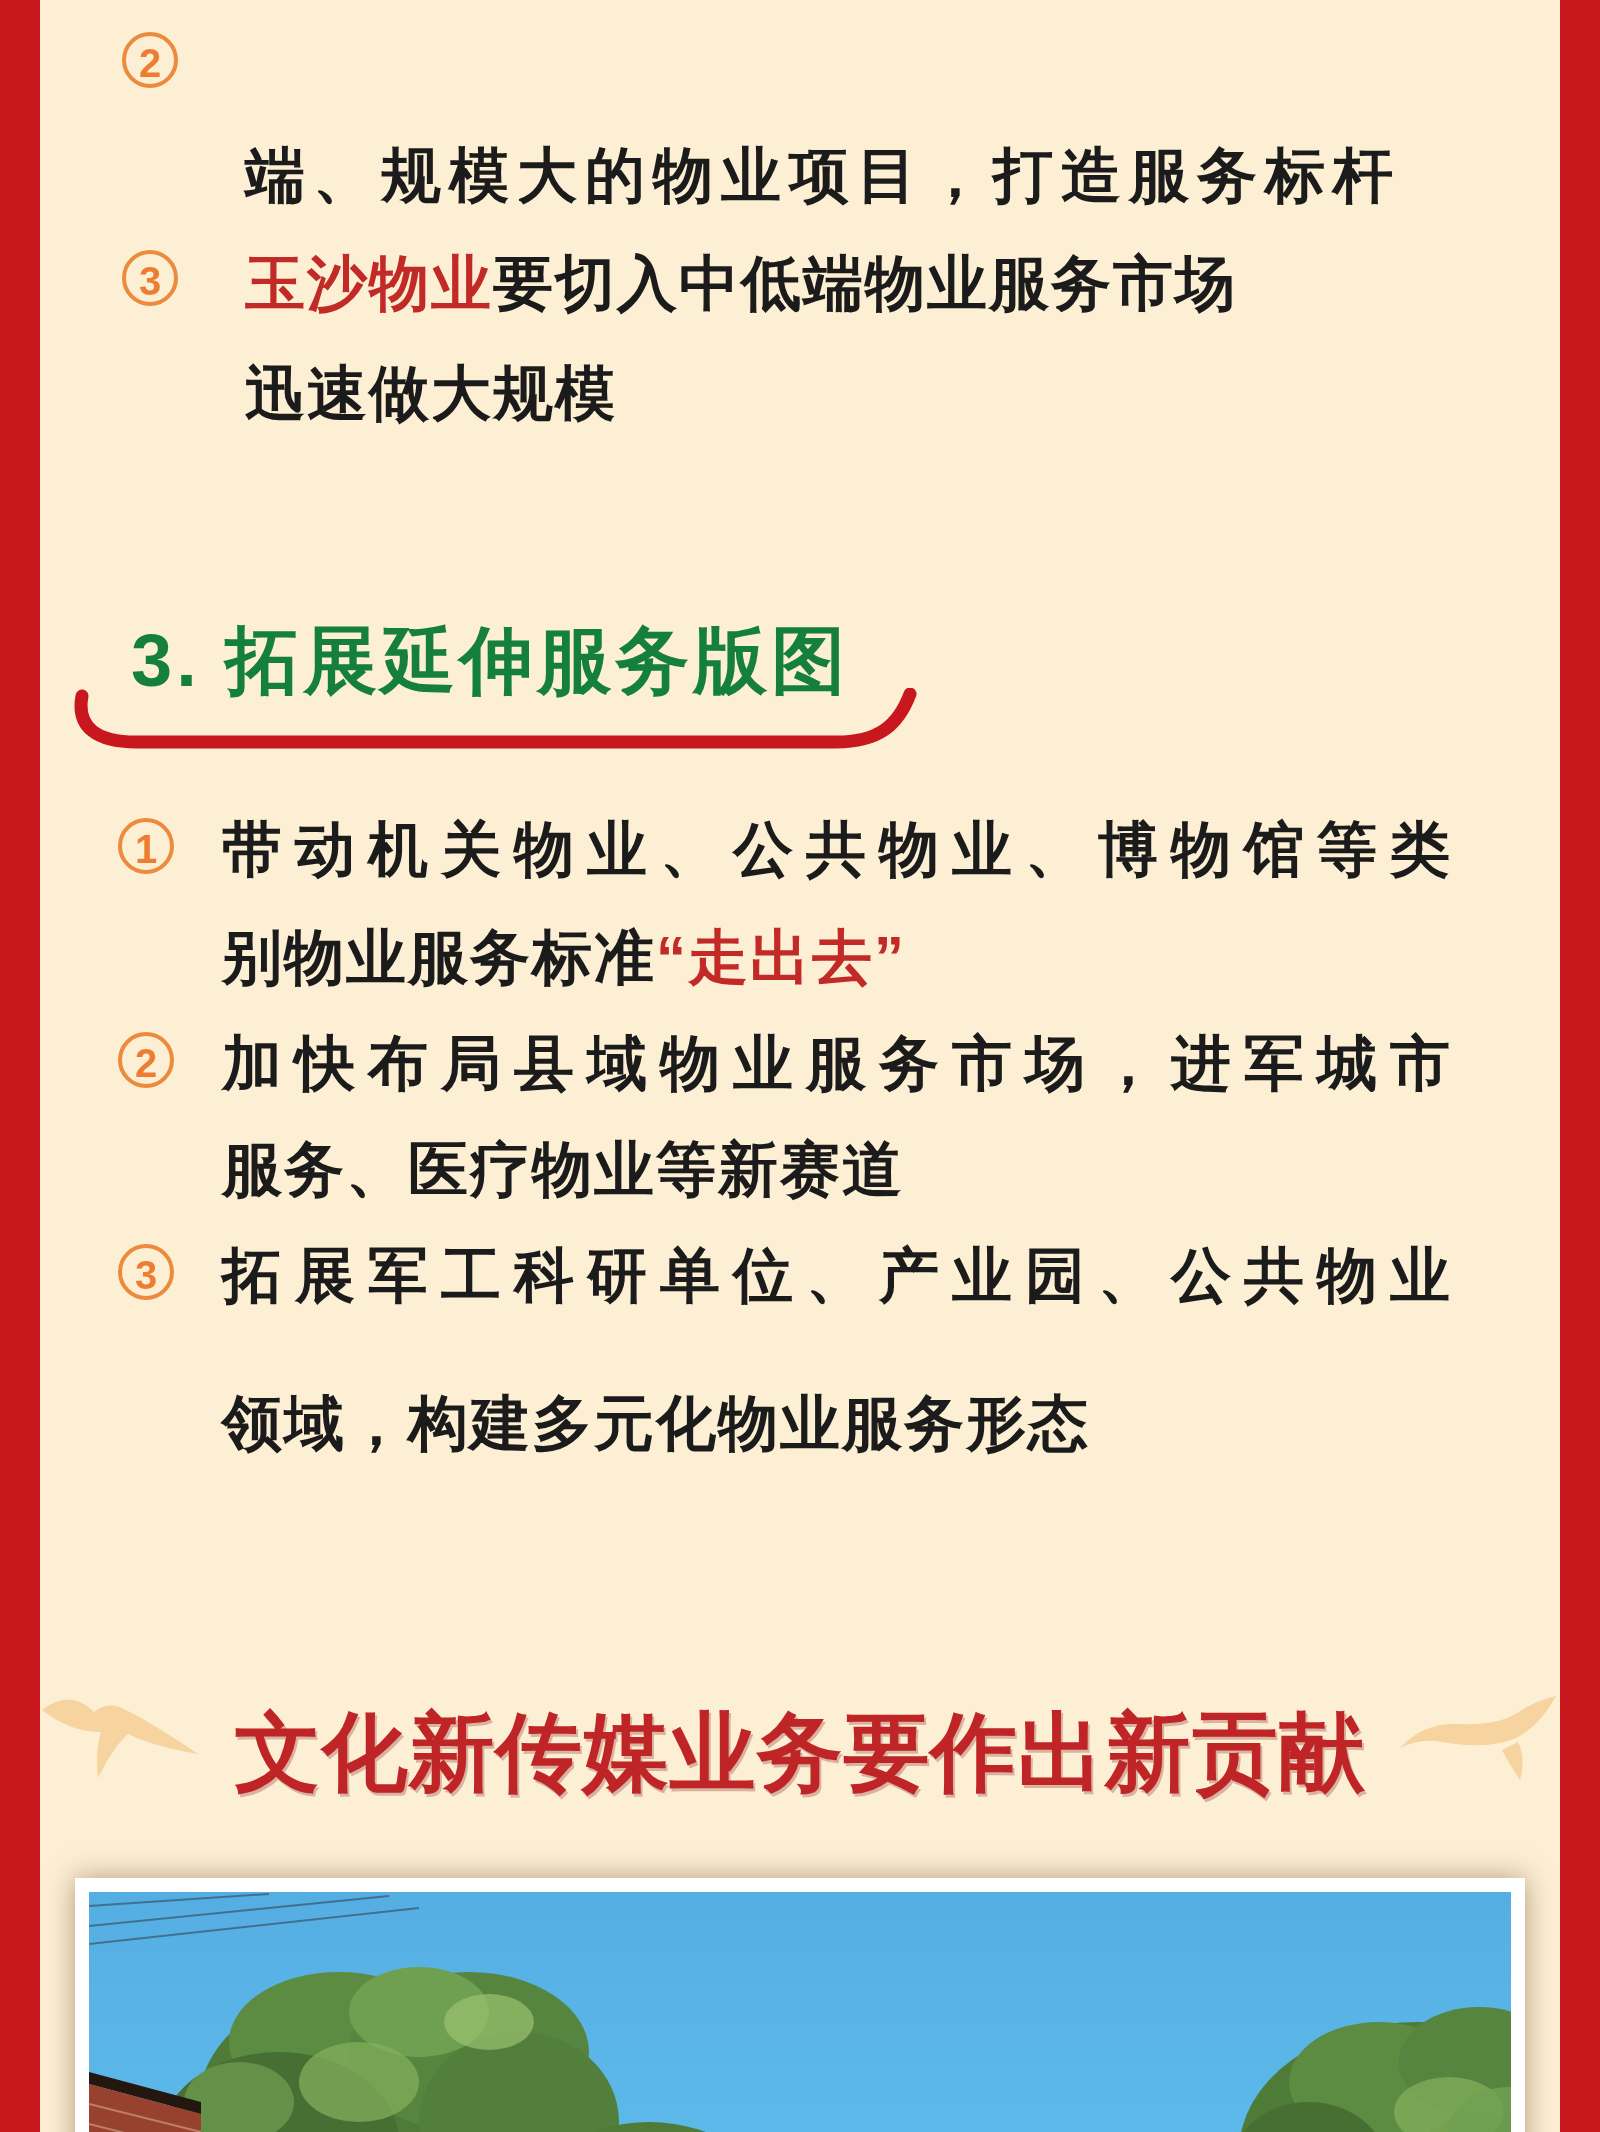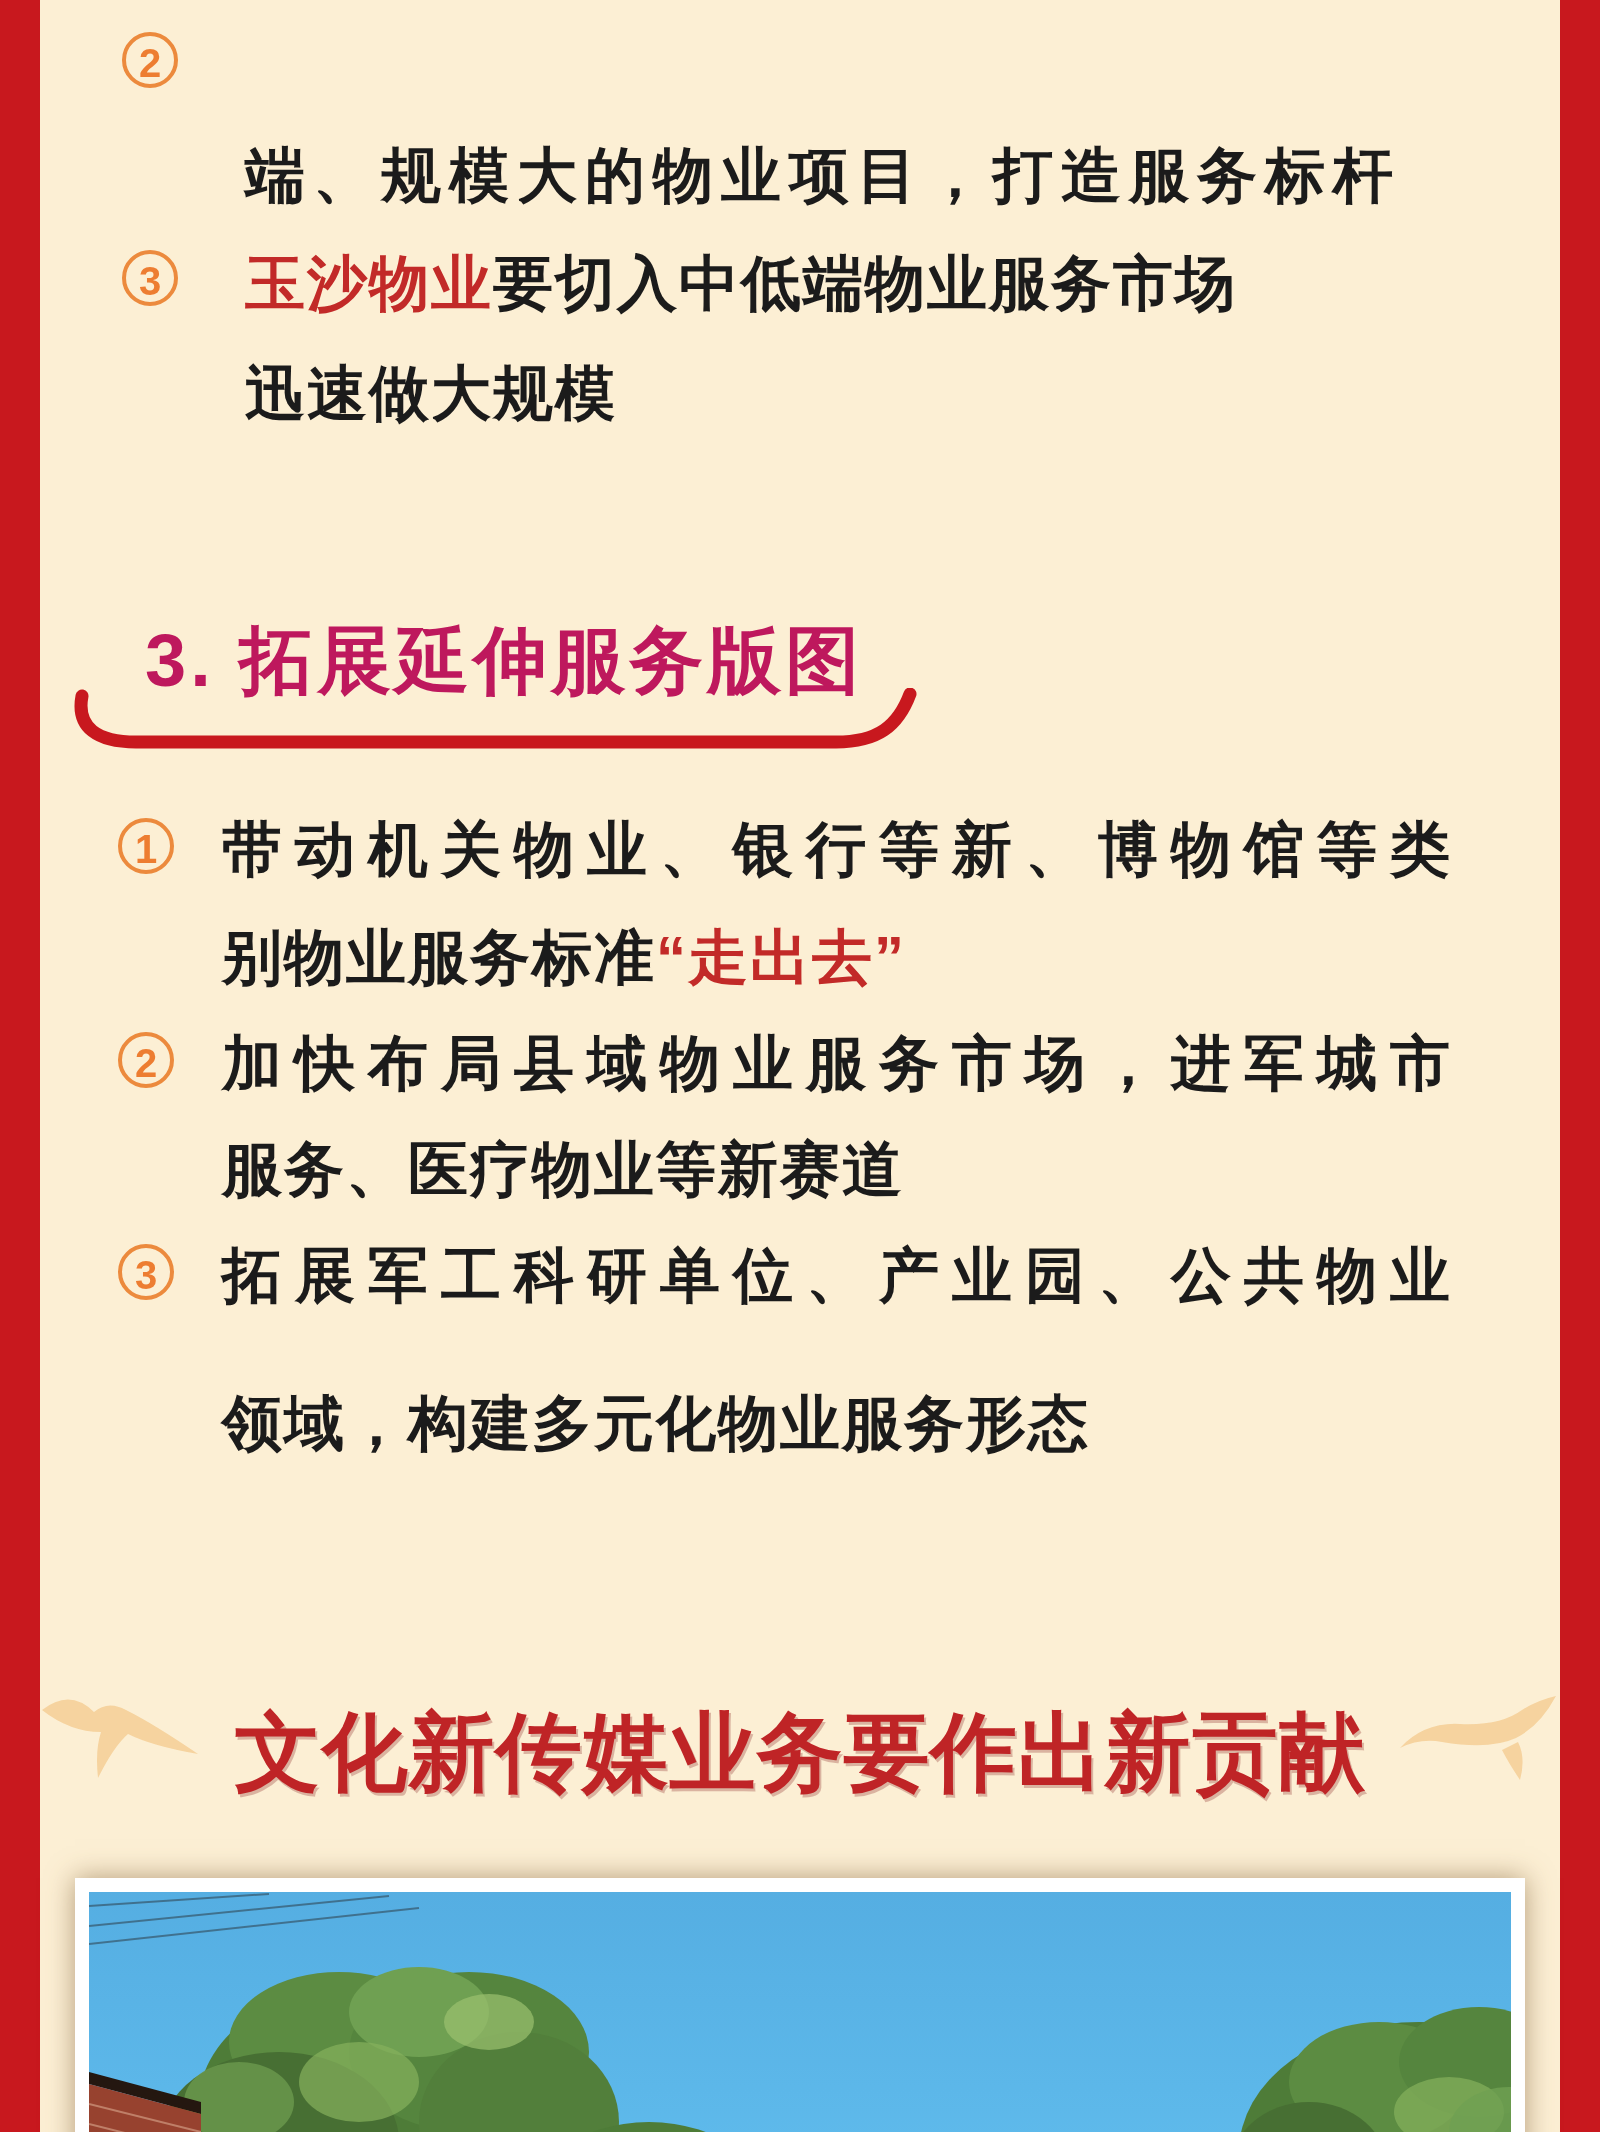--- a/index.html
+++ b/index.html
@@ -24,22 +24,22 @@
     position:absolute;left:245px;font-size:60px;font-weight:bold;color:#1b1b1b;
     letter-spacing:2px;white-space:nowrap;line-height:1.05;
   }
   .line .red{color:#C22A28;}
   .ls19{letter-spacing:19px;}
   .ls13{letter-spacing:13px;}
   .ls8{letter-spacing:8px;}
   .exp{left:222px;}
 
   .section-heading{
-    position:absolute;left:145px;top:612px;font-size:74px;font-weight:bold;
-    color:#be185d;letter-spacing:4px;white-space:nowrap;
+    position:absolute;left:131px;top:612px;font-size:74px;font-weight:bold;
+    color:#15803d;letter-spacing:4px;white-space:nowrap;
   }
   .swoosh{position:absolute;left:70px;top:688px;}
 
   .banner-title{
     position:absolute;left:0;top:1695px;width:100%;text-align:center;
     font-size:86px;font-weight:bold;color:#BF2426;letter-spacing:1px;white-space:nowrap;
     text-shadow:2px 3px 0 rgba(130,25,25,0.28);
   }
 
   .bird{position:absolute;opacity:0.95;}
@@ -66,21 +66,21 @@
   <div class="marker" style="left:122px;top:250px;">3</div>
   <div class="line" style="top:252px;"><span class="red">玉沙物业</span><span>要切入中低端物业服务市场</span></div>
   <div class="line" style="top:362px;">迅速做大规模</div>
 
   <div class="section-heading">3. 拓展延伸服务版图</div>
   <svg class="swoosh" width="852" height="68" viewBox="0 0 852 68">
     <path d="M12,8 C6,40 28,54 66,54 L766,54 C808,54 828,38 840,6" fill="none" stroke="#C8181E" stroke-width="13" stroke-linecap="round"></path>
   </svg>
 
   <div class="marker" style="left:118px;top:818px;">1</div>
-  <div class="line exp ls13" style="top:818px;">带动机关物业、银行等新、博物馆等类</div>
+  <div class="line exp ls13" style="top:818px;">带动机关物业、公共物业、博物馆等类</div>
   <div class="line exp" style="top:926px;"><span>别物业服务标准</span><span class="red">“走出去”</span></div>
 
   <div class="marker" style="left:118px;top:1032px;">2</div>
   <div class="line exp ls13" style="top:1032px;">加快布局县域物业服务市场，进军城市</div>
   <div class="line exp" style="top:1138px;">服务、医疗物业等新赛道</div>
 
   <div class="marker" style="left:118px;top:1244px;">3</div>
   <div class="line exp ls13" style="top:1244px;">拓展军工科研单位、产业园、公共物业</div>
   <div class="line exp" style="top:1392px;">领域，构建多元化物业服务形态</div>
 

